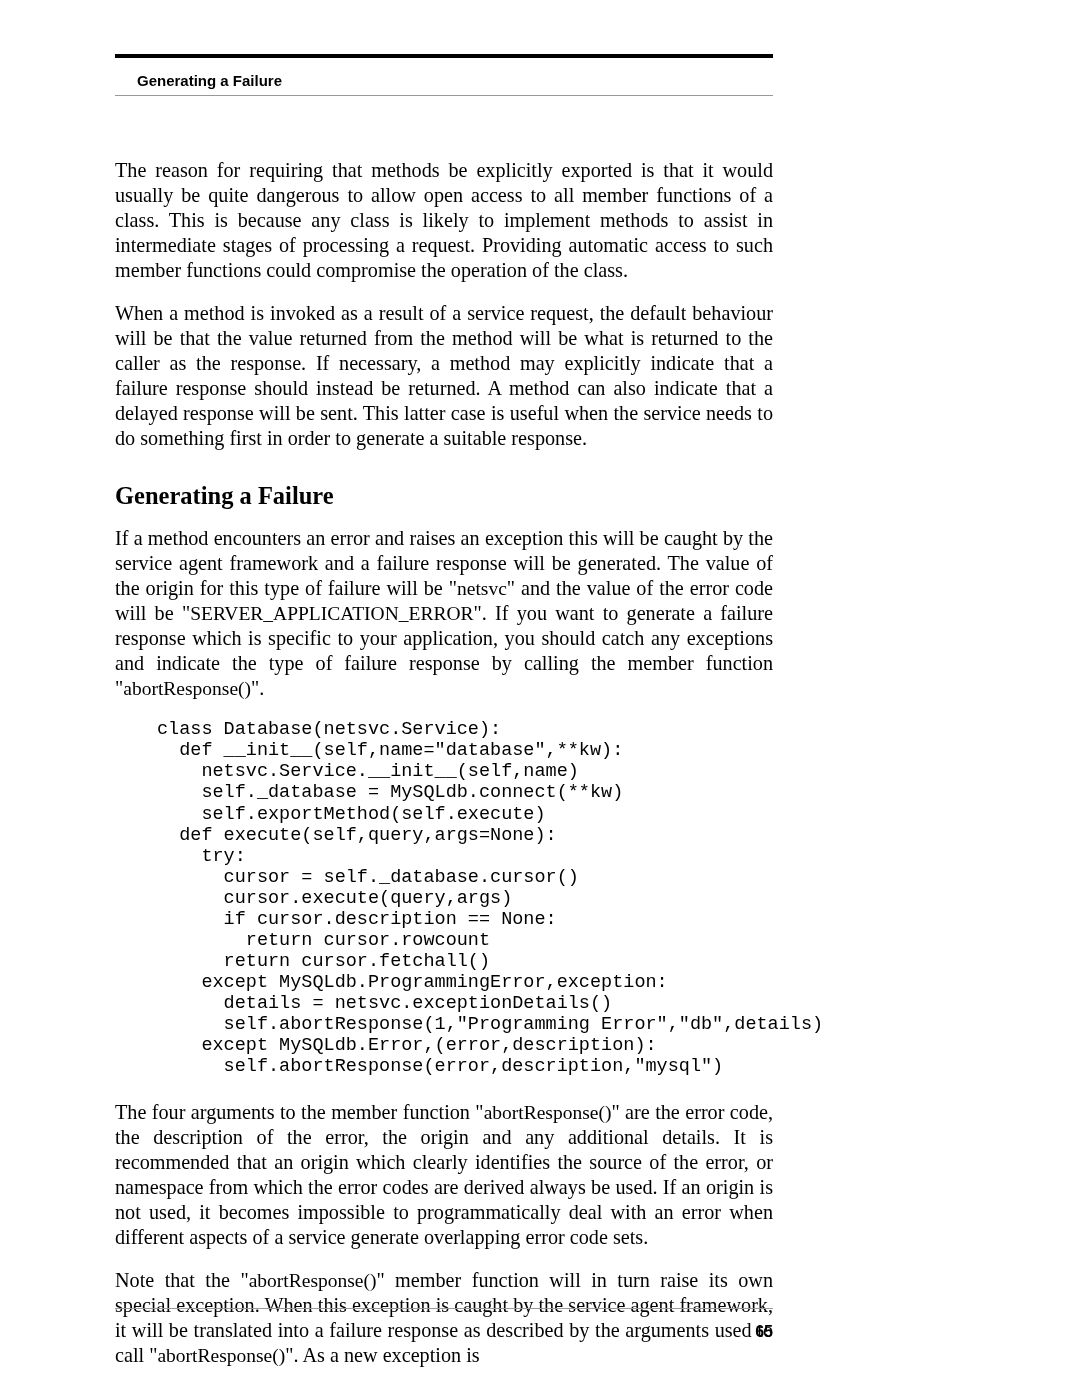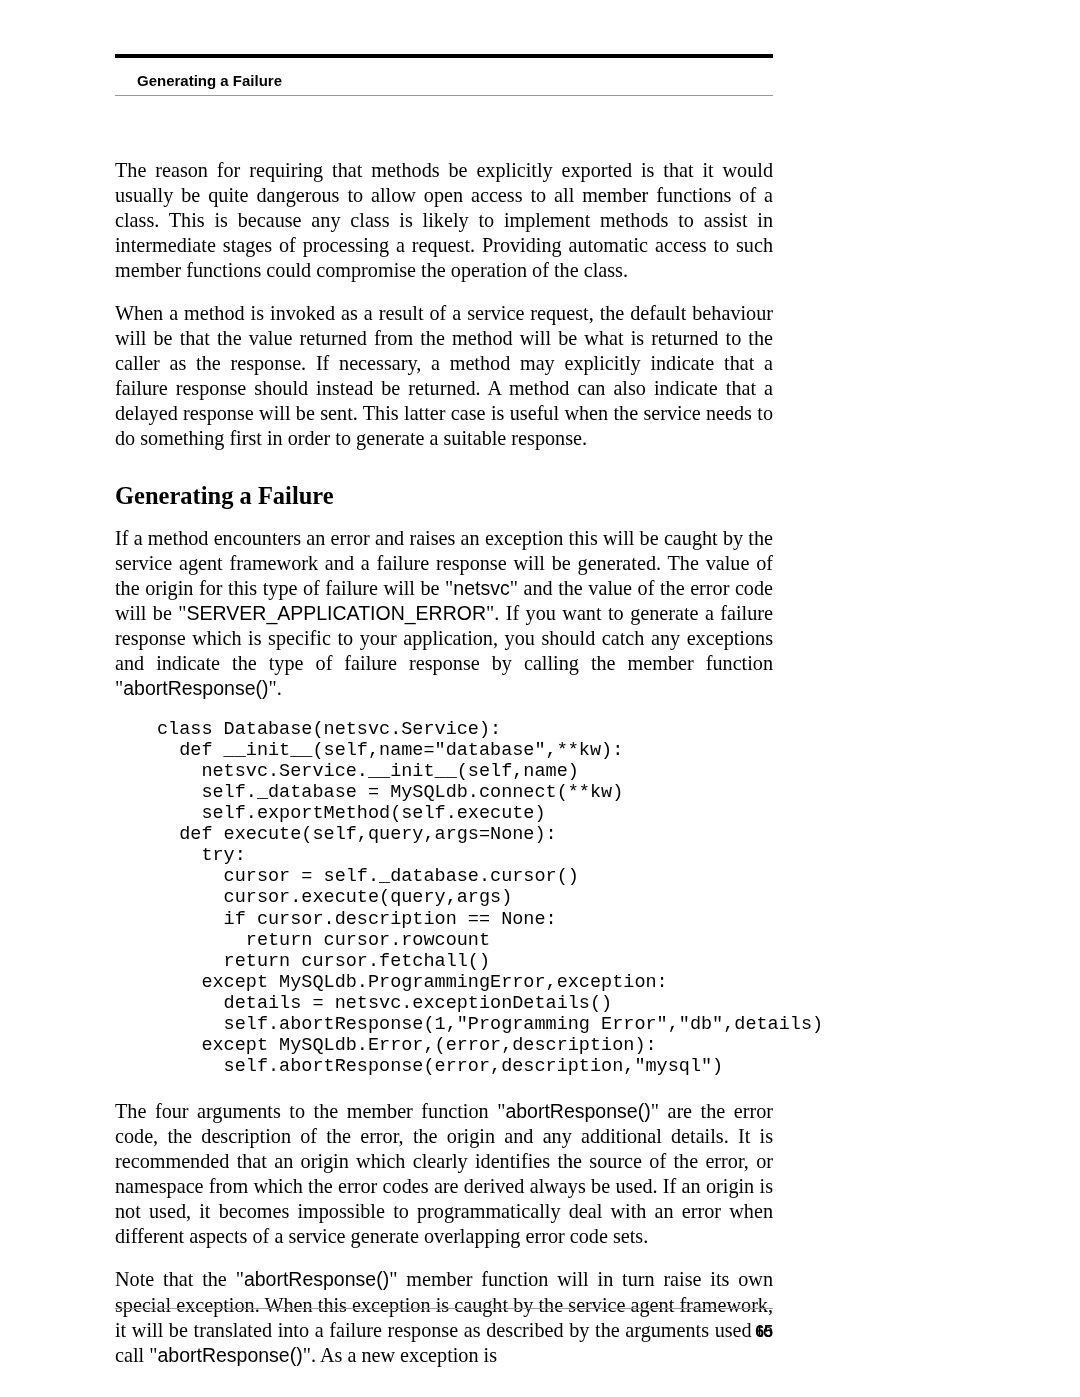--- a/index.html
+++ b/index.html
@@ -36,21 +36,21 @@
     text-align: justify;
     margin: 0 0 18px 0;
   }
   .section-heading {
     font-family: Georgia, 'Times New Roman', Times, serif;
     font-weight: bold;
     font-size: 24.5px;
     margin: 30px 0 16px 0;
   }
   .code-inline {
-    font-family: Liberation Sans, sans-serif;
+    font-family: Liberation Serif, serif;
     font-size: 19.5px;
     margin-top: 16px;
   }
   pre.code-block {
     font-family: 'Courier New', Courier, monospace;
     font-size: 18.5px;
     line-height: 1.14;
     white-space: pre;
     margin: 14px 0 22px 42px;
   }

